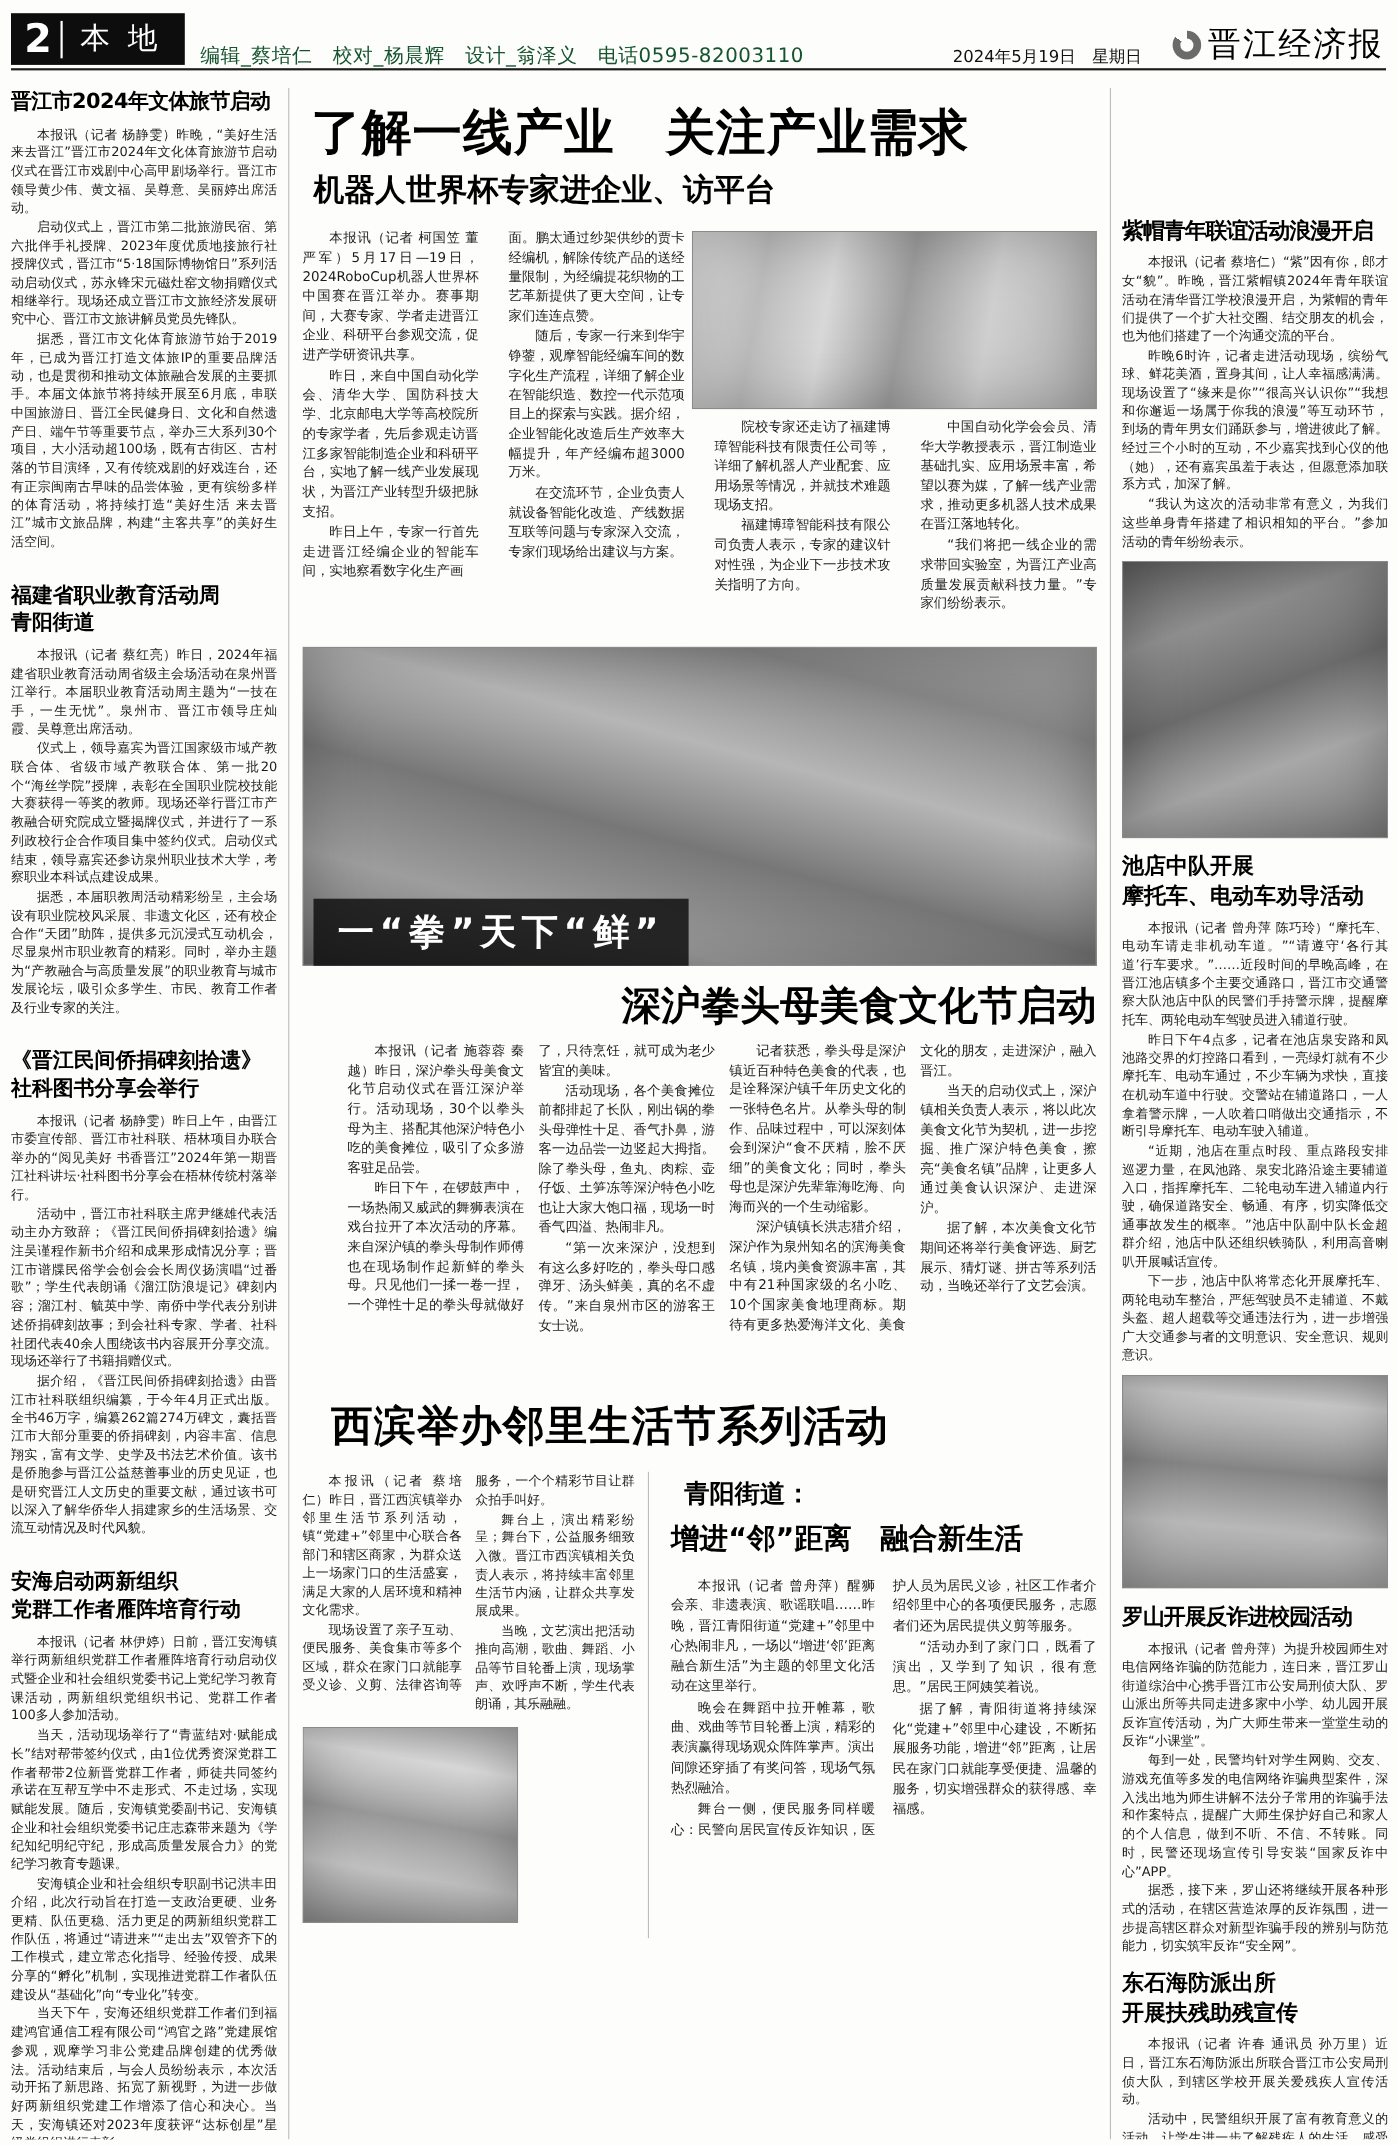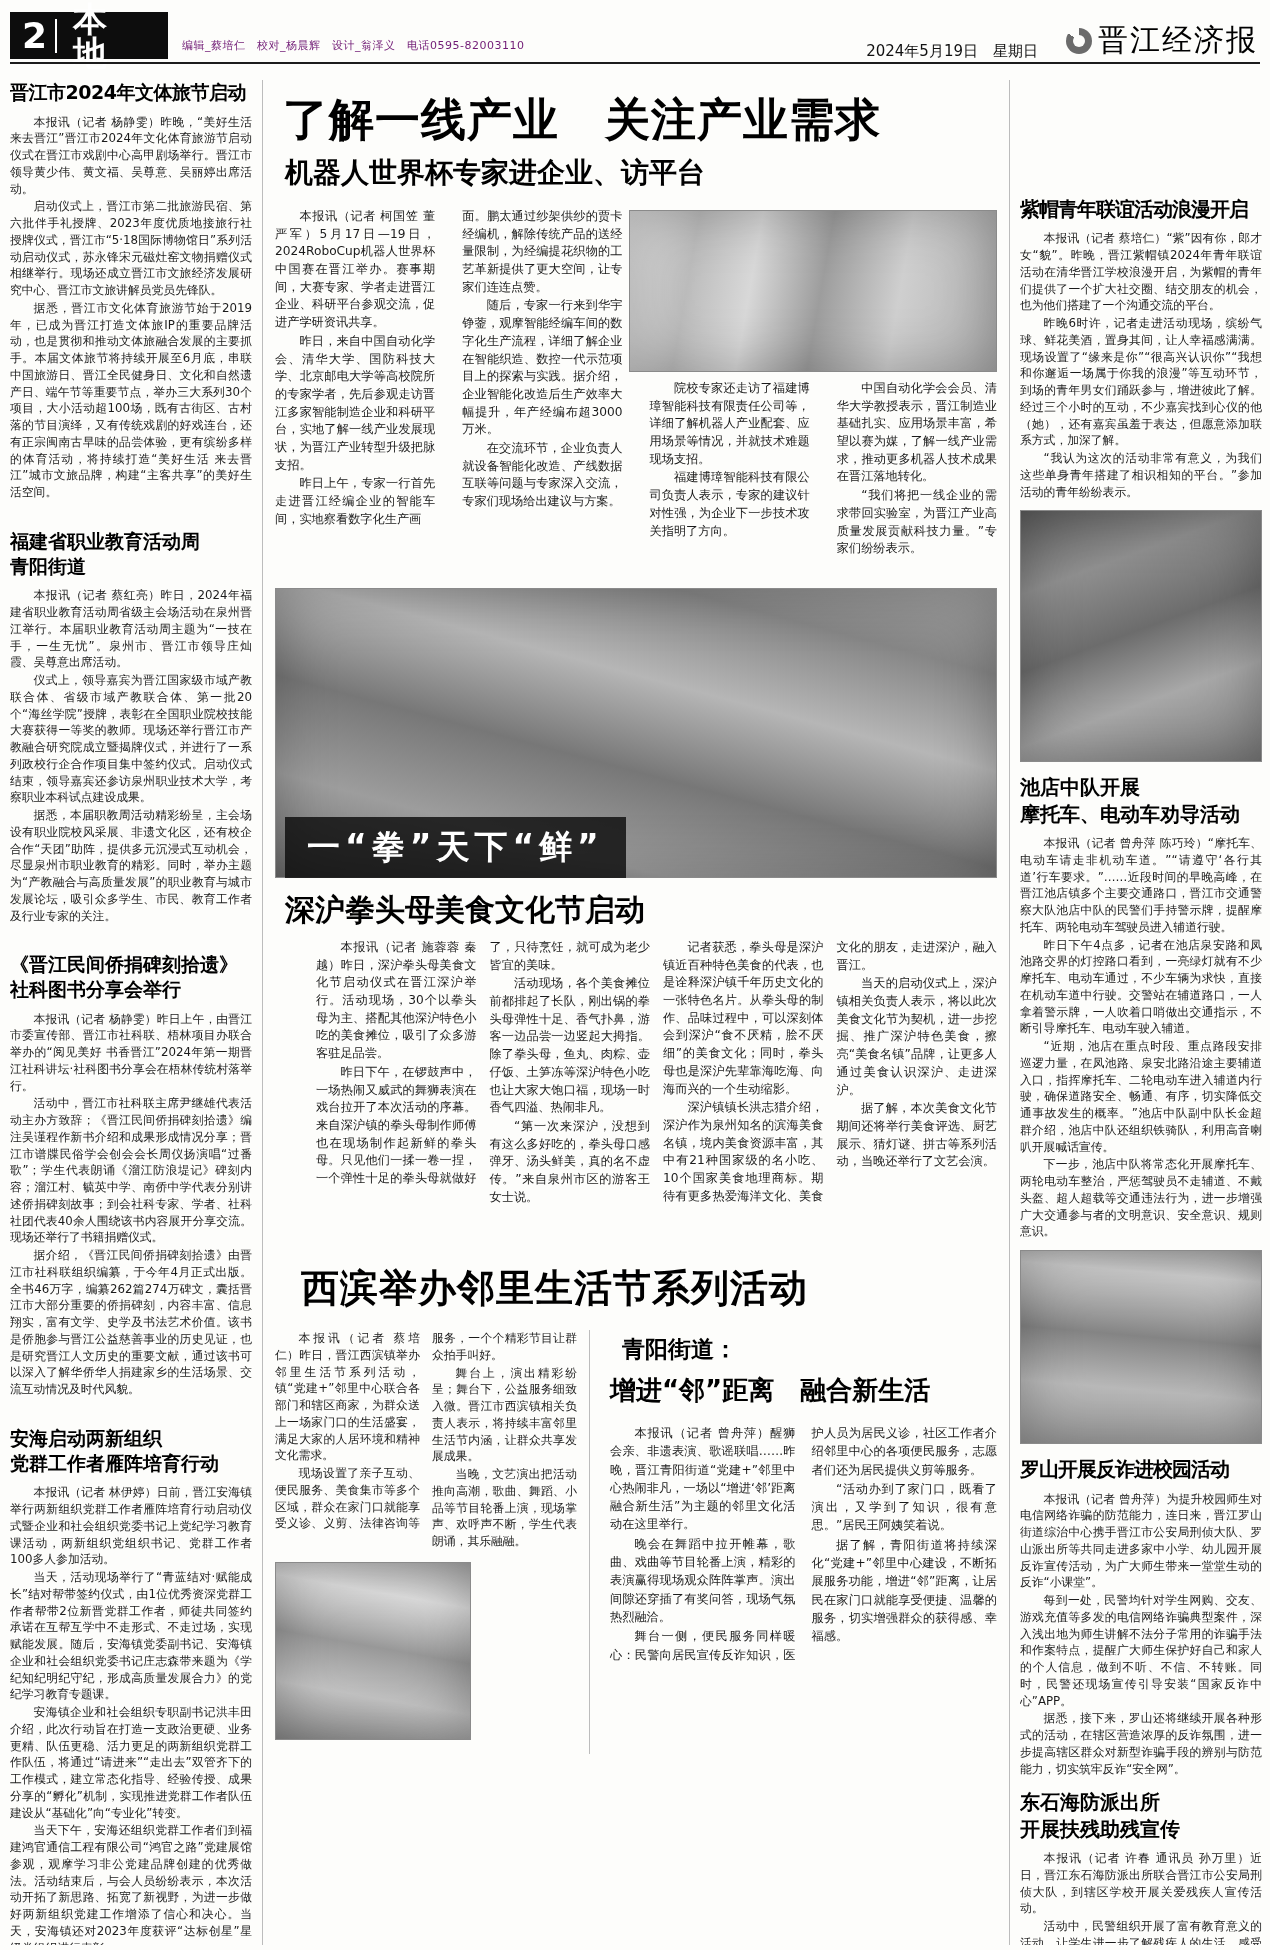--- a/index.html
+++ b/index.html
@@ -3,22 +3,22 @@
 <meta charset="utf-8">
 <style>
   html,body{margin:0;padding:0;background:#e8e8e8;}
   .page{position:relative;width:1270px;height:1950px;margin:0 auto;background:#fdfdfb;color:#111;
         font-family:"DejaVu Sans","Liberation Sans",sans-serif;overflow:hidden;}
   
   .tab{position:absolute;left:10px;top:12px;width:158px;height:47px;background:#0d0d0d;color:#fff;
        display:flex;align-items:center;}
   .tab-num{font-size:36px;font-weight:800;padding:0 8px 0 12px;line-height:1;}
   .tab-bar{width:2px;height:34px;background:#fff;margin-right:16px;}
-  .tab-sec{font-size:34px;font-weight:700;letter-spacing:16px;line-height:1;}
-  .credits{position:absolute;left:182px;top:38px;font-size:11px;color:#701a75;letter-spacing:.5px;}
+  .tab-sec{font-size:27px;font-weight:400;letter-spacing:16px;line-height:1;}
+  .credits{position:absolute;left:182px;top:38px;font-size:18px;color:#14532d;letter-spacing:.5px;}
   .head-right{position:absolute;right:12px;top:20px;display:flex;align-items:flex-end;gap:28px;}
   .head-date{font-size:15px;color:#111;}
   .logo-wrap{display:flex;align-items:center;gap:6px;}
   .logo-ring{width:26px;height:26px;border-radius:50%;
              background:conic-gradient(#6b6b6b 0 305deg,#fdfdfb 305deg 360deg);position:relative;}
   .logo-ring::after{content:"";position:absolute;left:7px;top:7px;width:12px;height:12px;border-radius:50%;background:#fdfdfb;}
   .masthead{font-size:30px;font-weight:400;letter-spacing:2px;color:#000;}
   .head-rule{position:absolute;left:10px;right:10px;top:62px;height:2px;background:#1c1c1c;}
   
   .cols{position:absolute;top:80px;left:10px;right:8px;bottom:5px;display:flex;gap:10px;overflow:hidden;}
@@ -40,21 +40,21 @@
   .rcol{flex:1 1 0;min-width:0;}
   .rcol .bp{font-size:12.2px;line-height:1.45;}
   .sp{height:172px;}
   .ph{box-shadow:inset 0 0 0 1px #8a8a8a, inset 0 0 60px rgba(0,0,0,.28);}
   .robot-photo{position:absolute;top:2px;right:0;width:368px;height:162px;
      background:linear-gradient(100deg,#e3e3e3,#bcbcbc 18%,#d8d8d8 34%,#9d9d9d 52%,#cfcfcf 72%,#b0b0b0 100%);}
   .festival-photo{position:relative;height:290px;margin-top:8px;
      background:linear-gradient(15deg,#6d6d6d,#9d9d9d 22%,#777 42%,#b6b6b6 62%,#868686 82%,#a3a3a3);}
   .fest-overlay{position:absolute;left:10px;bottom:0;background:rgba(12,12,12,.82);color:#fff;
      font-size:33px;font-weight:800;letter-spacing:5px;padding:8px 22px;}
-  .deep-hl{font-size:30px;font-weight:800;margin:12px 0 8px 10px;color:#000;}
+  .deep-hl{font-size:36px;font-weight:800;margin:12px 0 8px 10px;color:#000;text-align:right;}
   .deep-body{column-count:4;column-gap:13px;min-height:298px;margin-left:41px;}
   .deep-body .bp{font-size:12.2px;line-height:1.45;}
   .xb-hl{font-size:38px;font-weight:900;letter-spacing:1px;margin:26px 0 16px 26px;color:#000;}
   .xb-row{display:flex;gap:12px;min-height:424px;}
   .xb-left{width:302px;flex:none;}
   .xb-text{column-count:2;column-gap:12px;}
   .xb-photo{width:196px;height:178px;margin-top:12px;
      background:linear-gradient(10deg,#8c8c8c,#c3c3c3 28%,#989898 52%,#dedede 78%,#ababab);}
   .qy{flex:1;padding-left:8px;min-width:0;}
   .qy-kicker{font-size:23px;font-weight:800;margin:4px 12px 8px;color:#000;}

